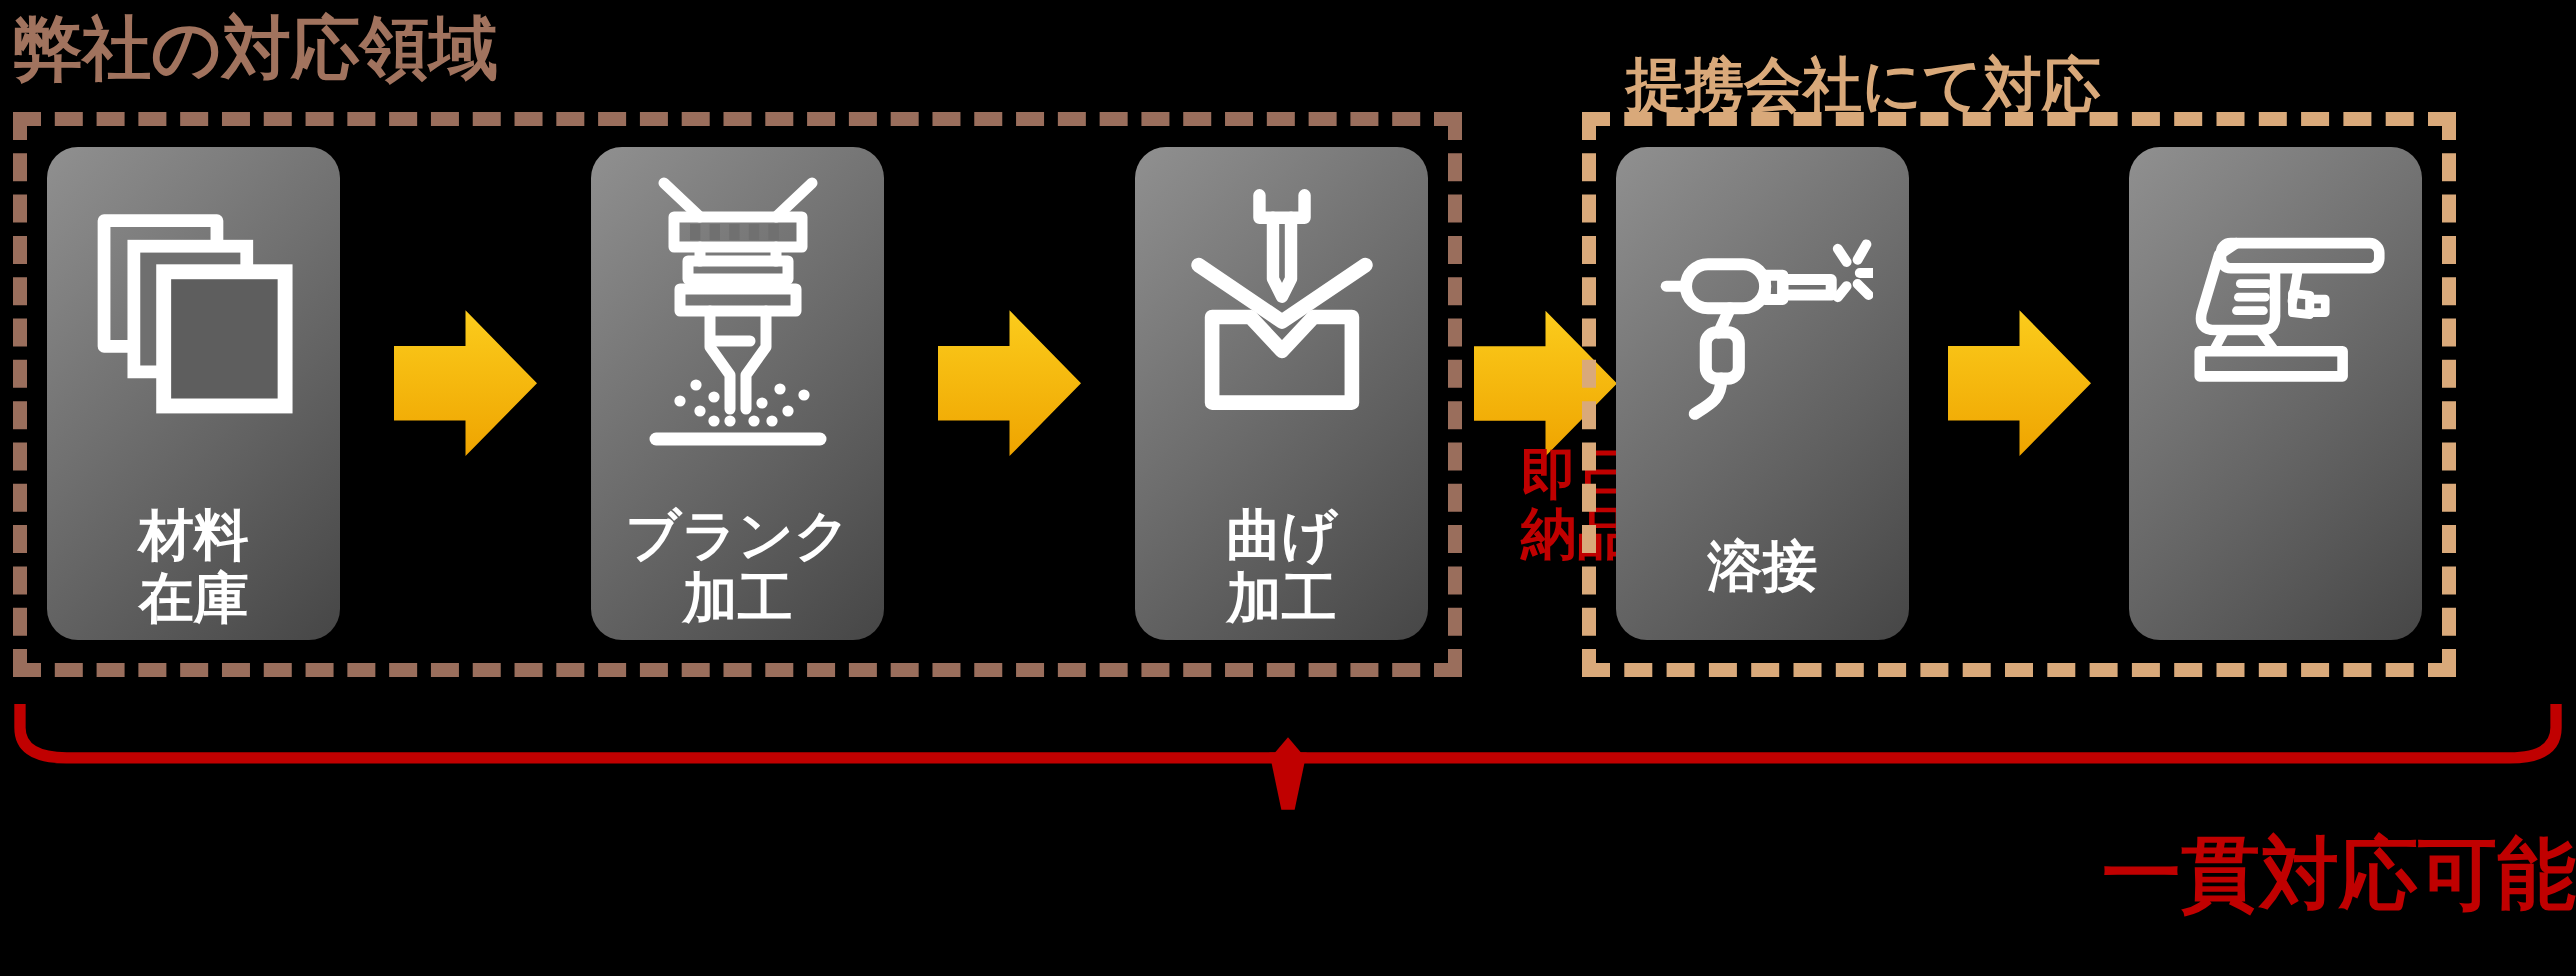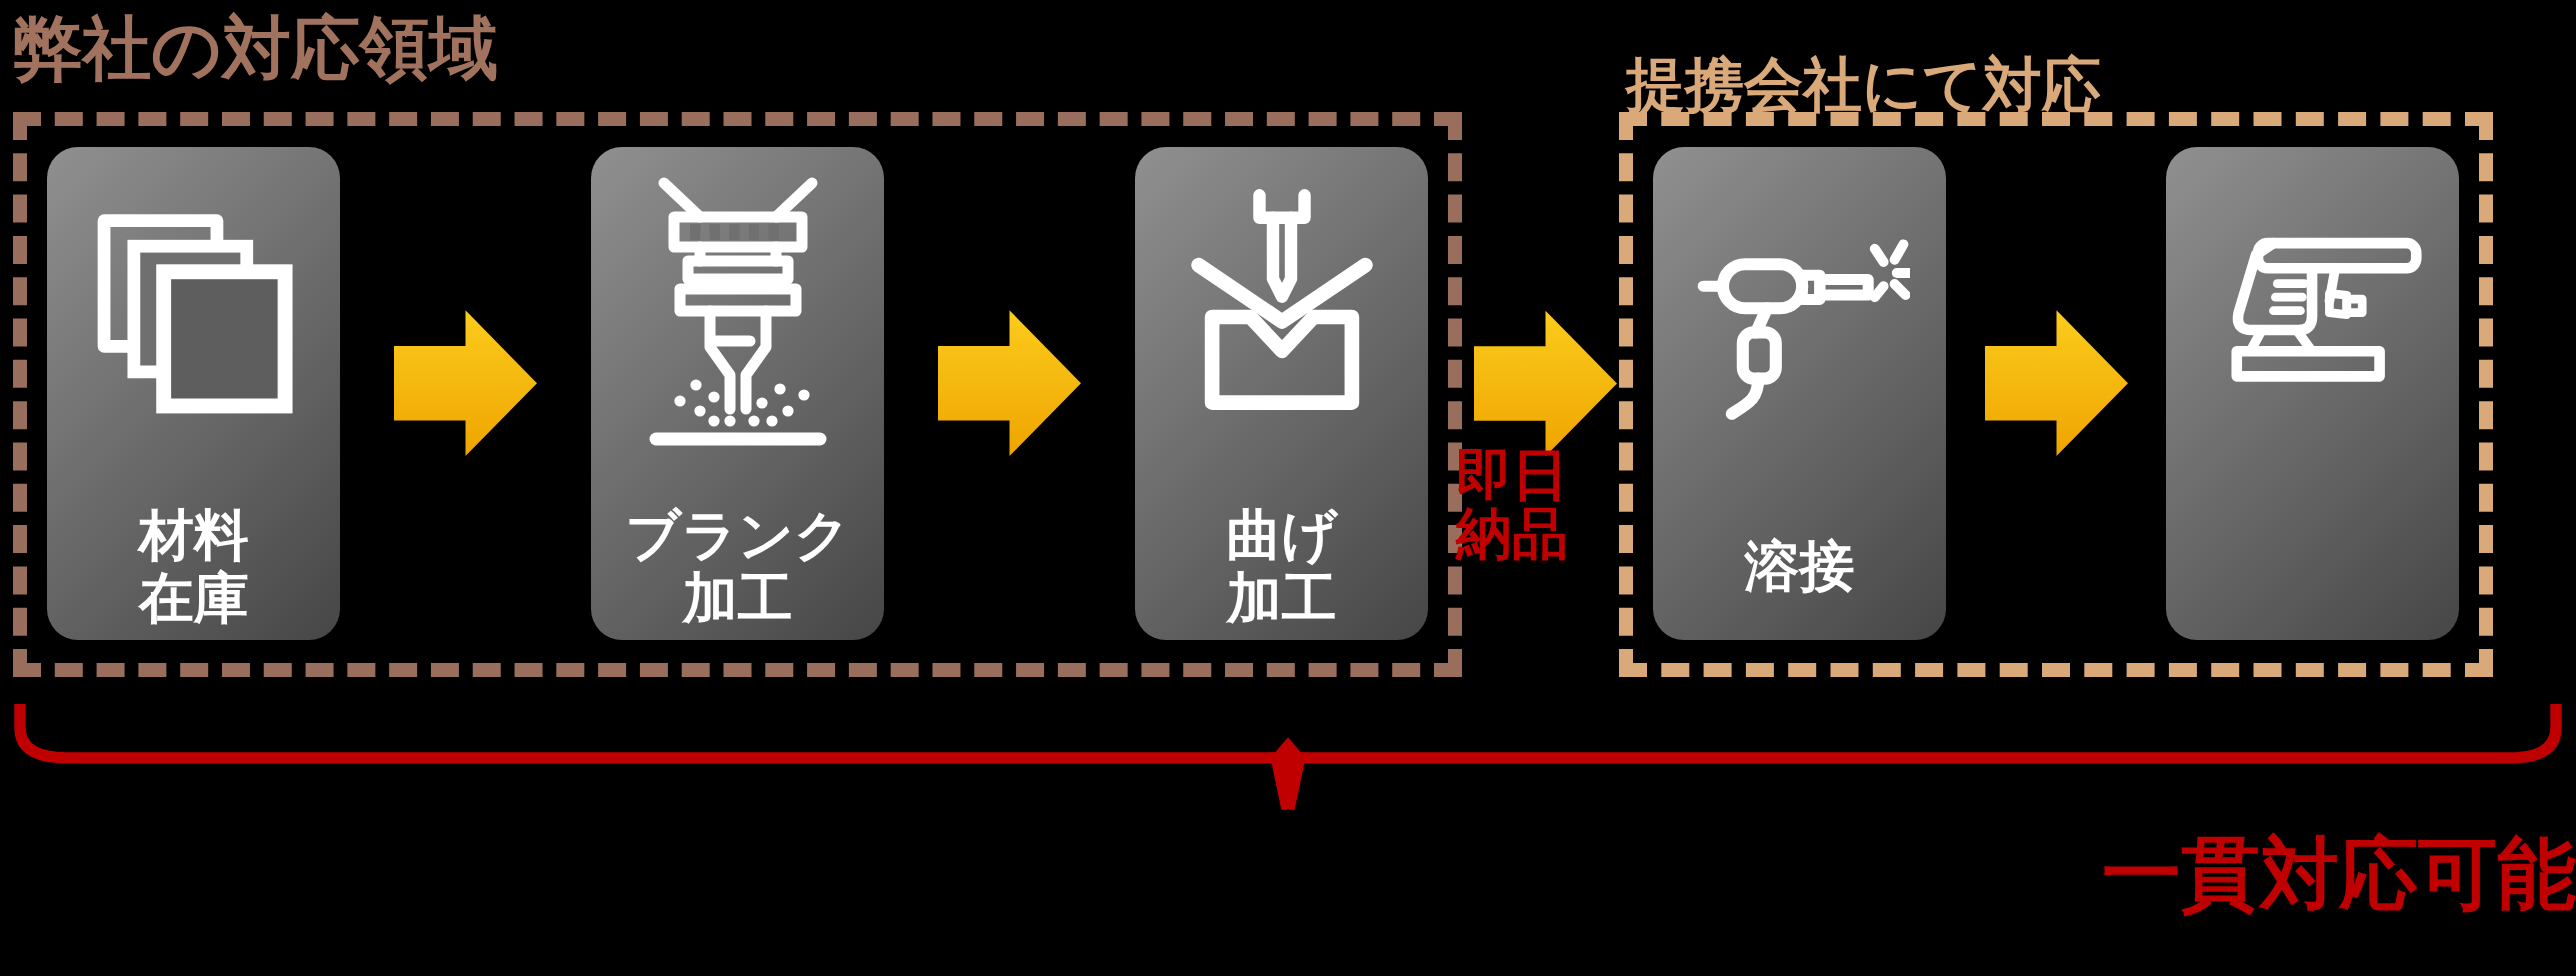--- a/index.html
+++ b/index.html
@@ -10,21 +10,21 @@
   .group-title{position:absolute;text-align:left;white-space:nowrap;}
   .group-title.company{left:13.3px;width:1449px;top:5.3px;font-size:69px;line-height:87px;color:#A1735E;}
   .group-title.partner{left:1626px;width:874px;top:14.7px;font-size:59px;line-height:73px;color:#D9A97A;margin-top:34px;}
 
   .group{
     position:absolute;top:112px;height:565px;box-sizing:border-box;
     display:flex;align-items:flex-start;justify-content:space-between;
     padding:21px 20px;
   }
   .company-group{left:13.3px;width:1449px;border:14.7px dashed #9A6E5C;}
-  .partner-group{left:1619px;width:874px;border:14.7px dashed #D9A97A;}
+  .partner-group{left:1582px;width:874px;border:14.7px dashed #D9A97A;}
 
   .step-box{
     position:relative;width:293px;height:493px;border-radius:31px;flex:0 0 auto;
     background:linear-gradient(135deg,#909090 0%,#767676 35%,#606060 65%,#464646 100%);
   }
   .box-icon{
     position:absolute;top:13.3px;left:0;right:0;height:313px;
     display:flex;align-items:center;justify-content:center;
   }
   .box-label{
@@ -33,21 +33,21 @@
     color:#ffffff;font-size:55px;line-height:63px;text-align:center;white-space:nowrap;
   }
   .box-label span:empty{display:none;}
 
   .arrow{width:143px;height:155px;flex:0 0 auto;align-self:center;transform:translateY(-11.3px);}
   .arrow svg{width:100%;height:100%;display:block;}
   .mid-arrow{position:absolute;left:1474px;top:306px;transform:none;}
 
   .between-label{
     position:absolute;left:1456px;width:177px;top:445px;
-    color:#C00000;font-size:56px;line-height:59px;text-align:left;
+    color:#C00000;font-size:56px;line-height:59px;text-align:right;
     display:flex;flex-direction:column;white-space:nowrap;
   }
 
   .bracket{position:absolute;left:0;top:693px;}
 
   .bottom-label{
     position:absolute;left:0;width:2576px;top:824px;text-align:right;
     color:#C00000;font-size:79px;line-height:100px;white-space:nowrap;
   }
 

